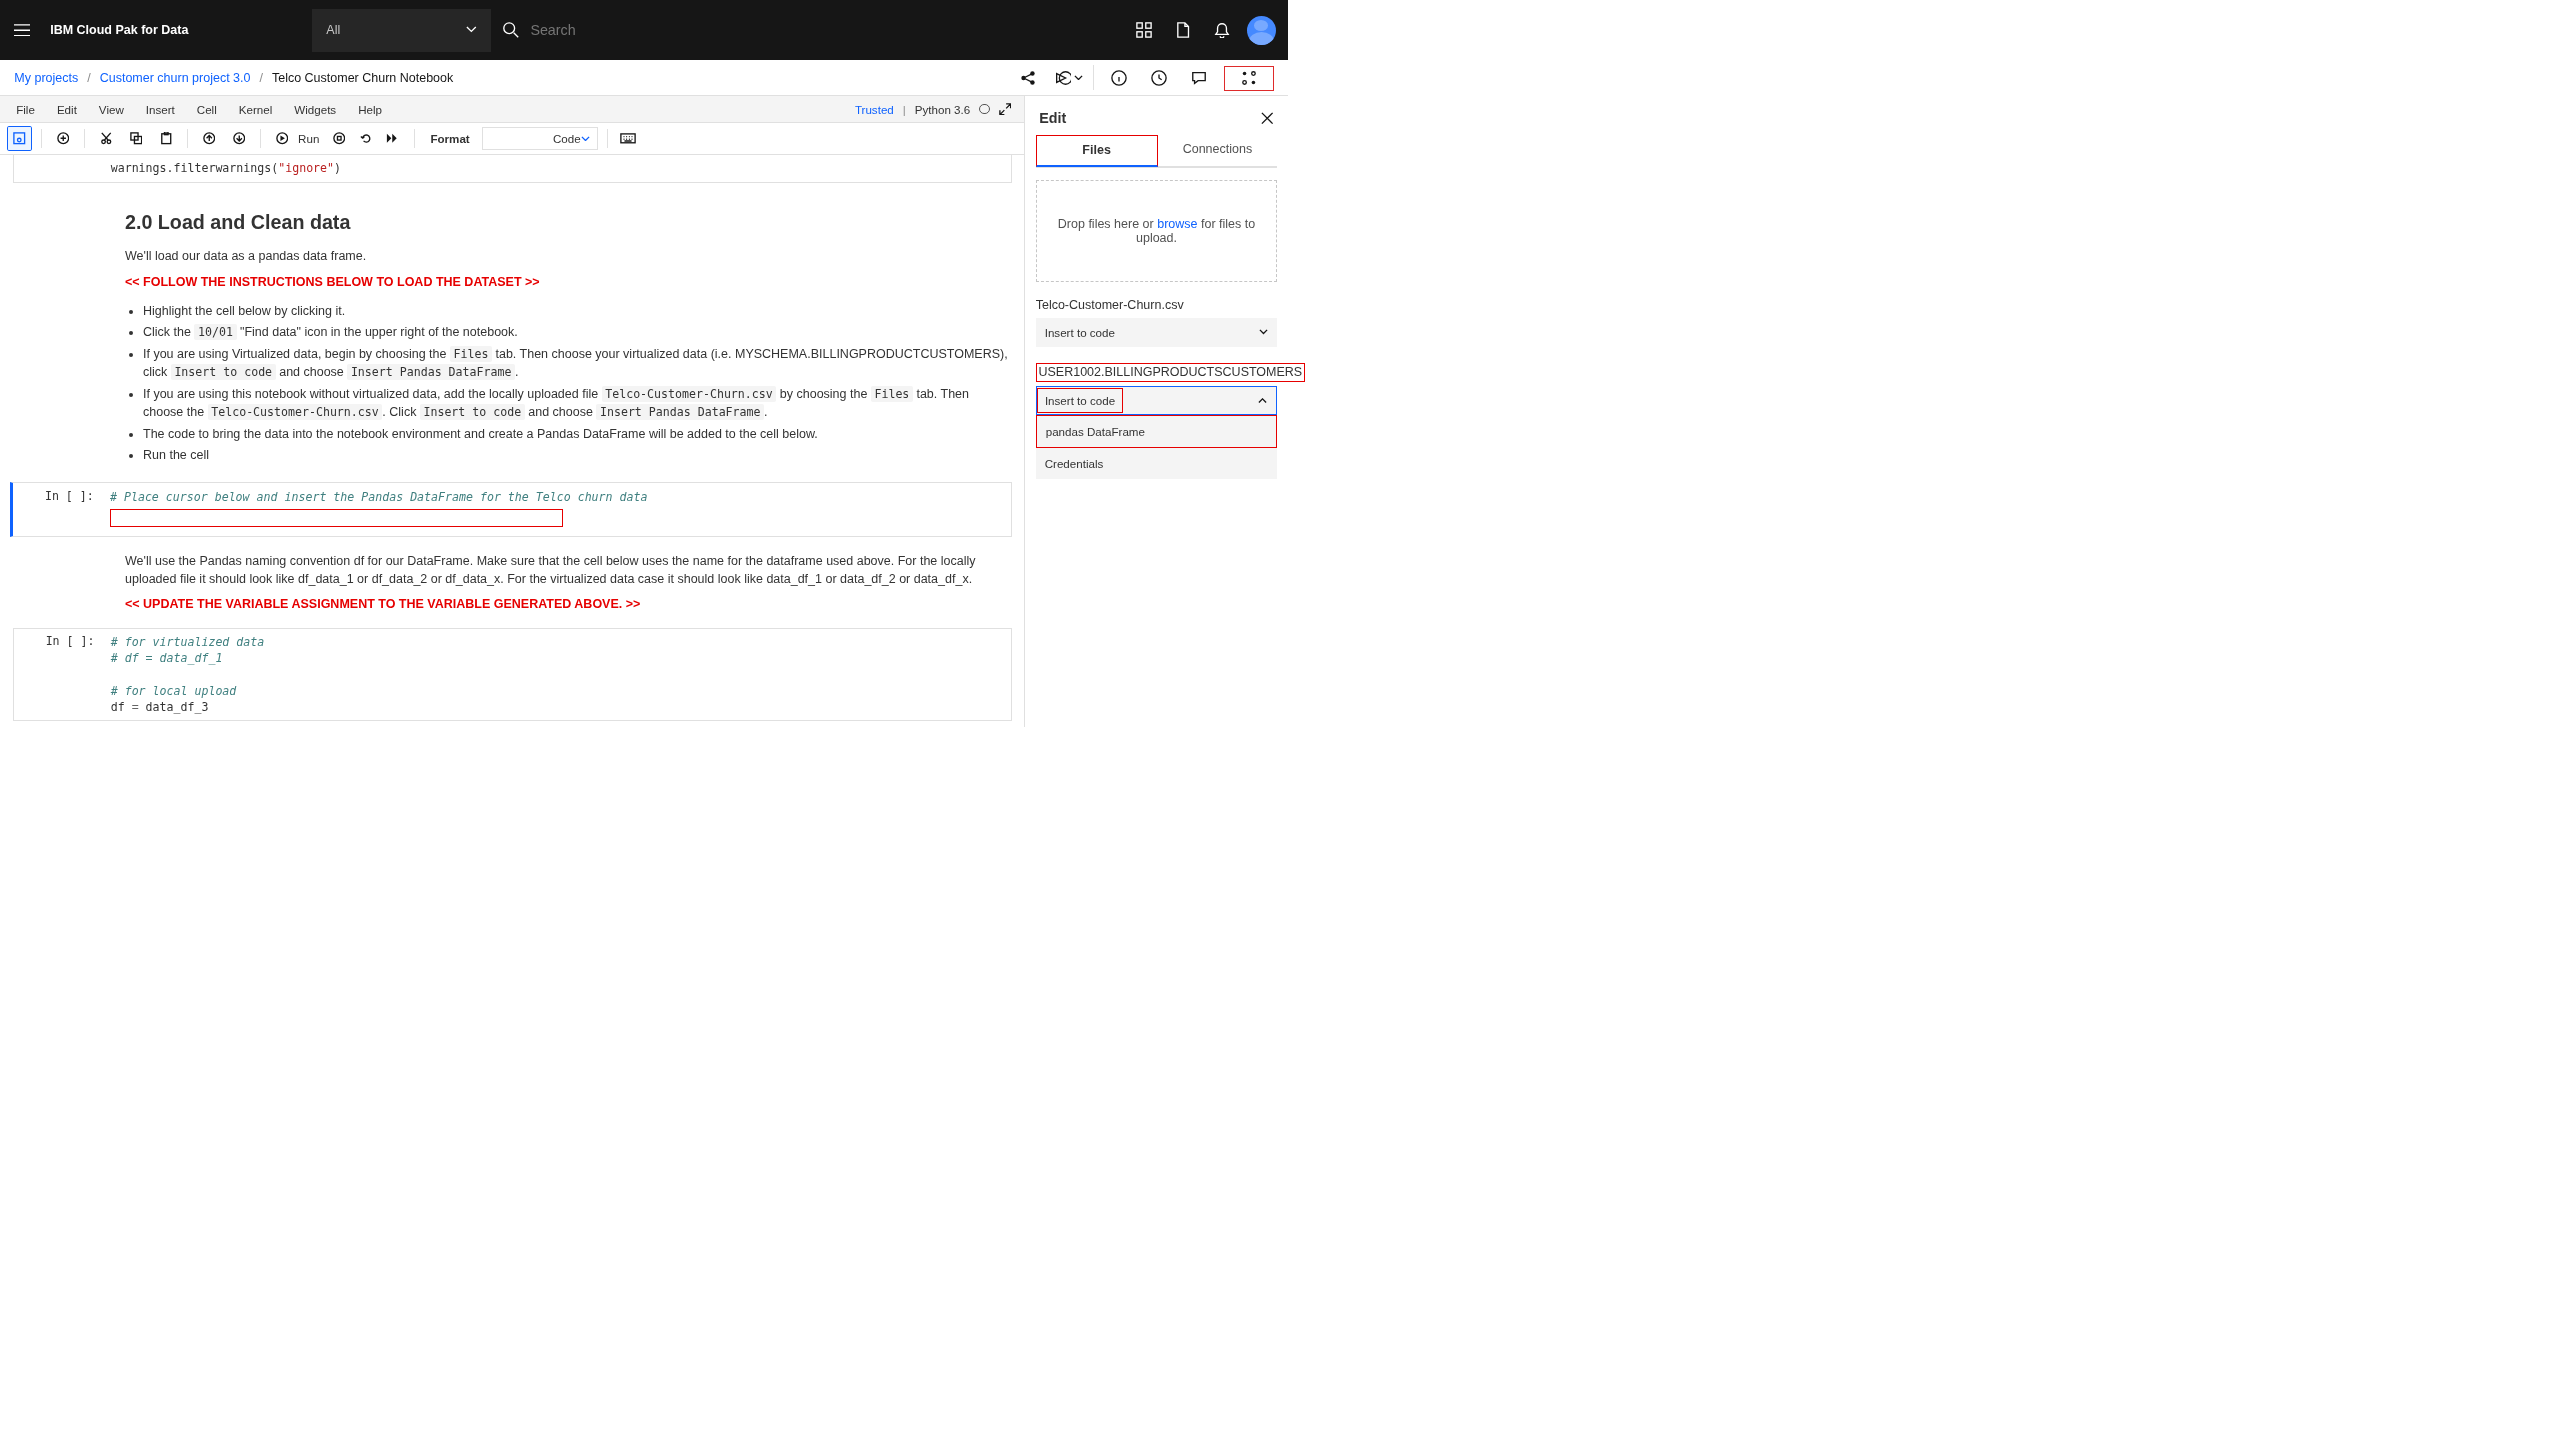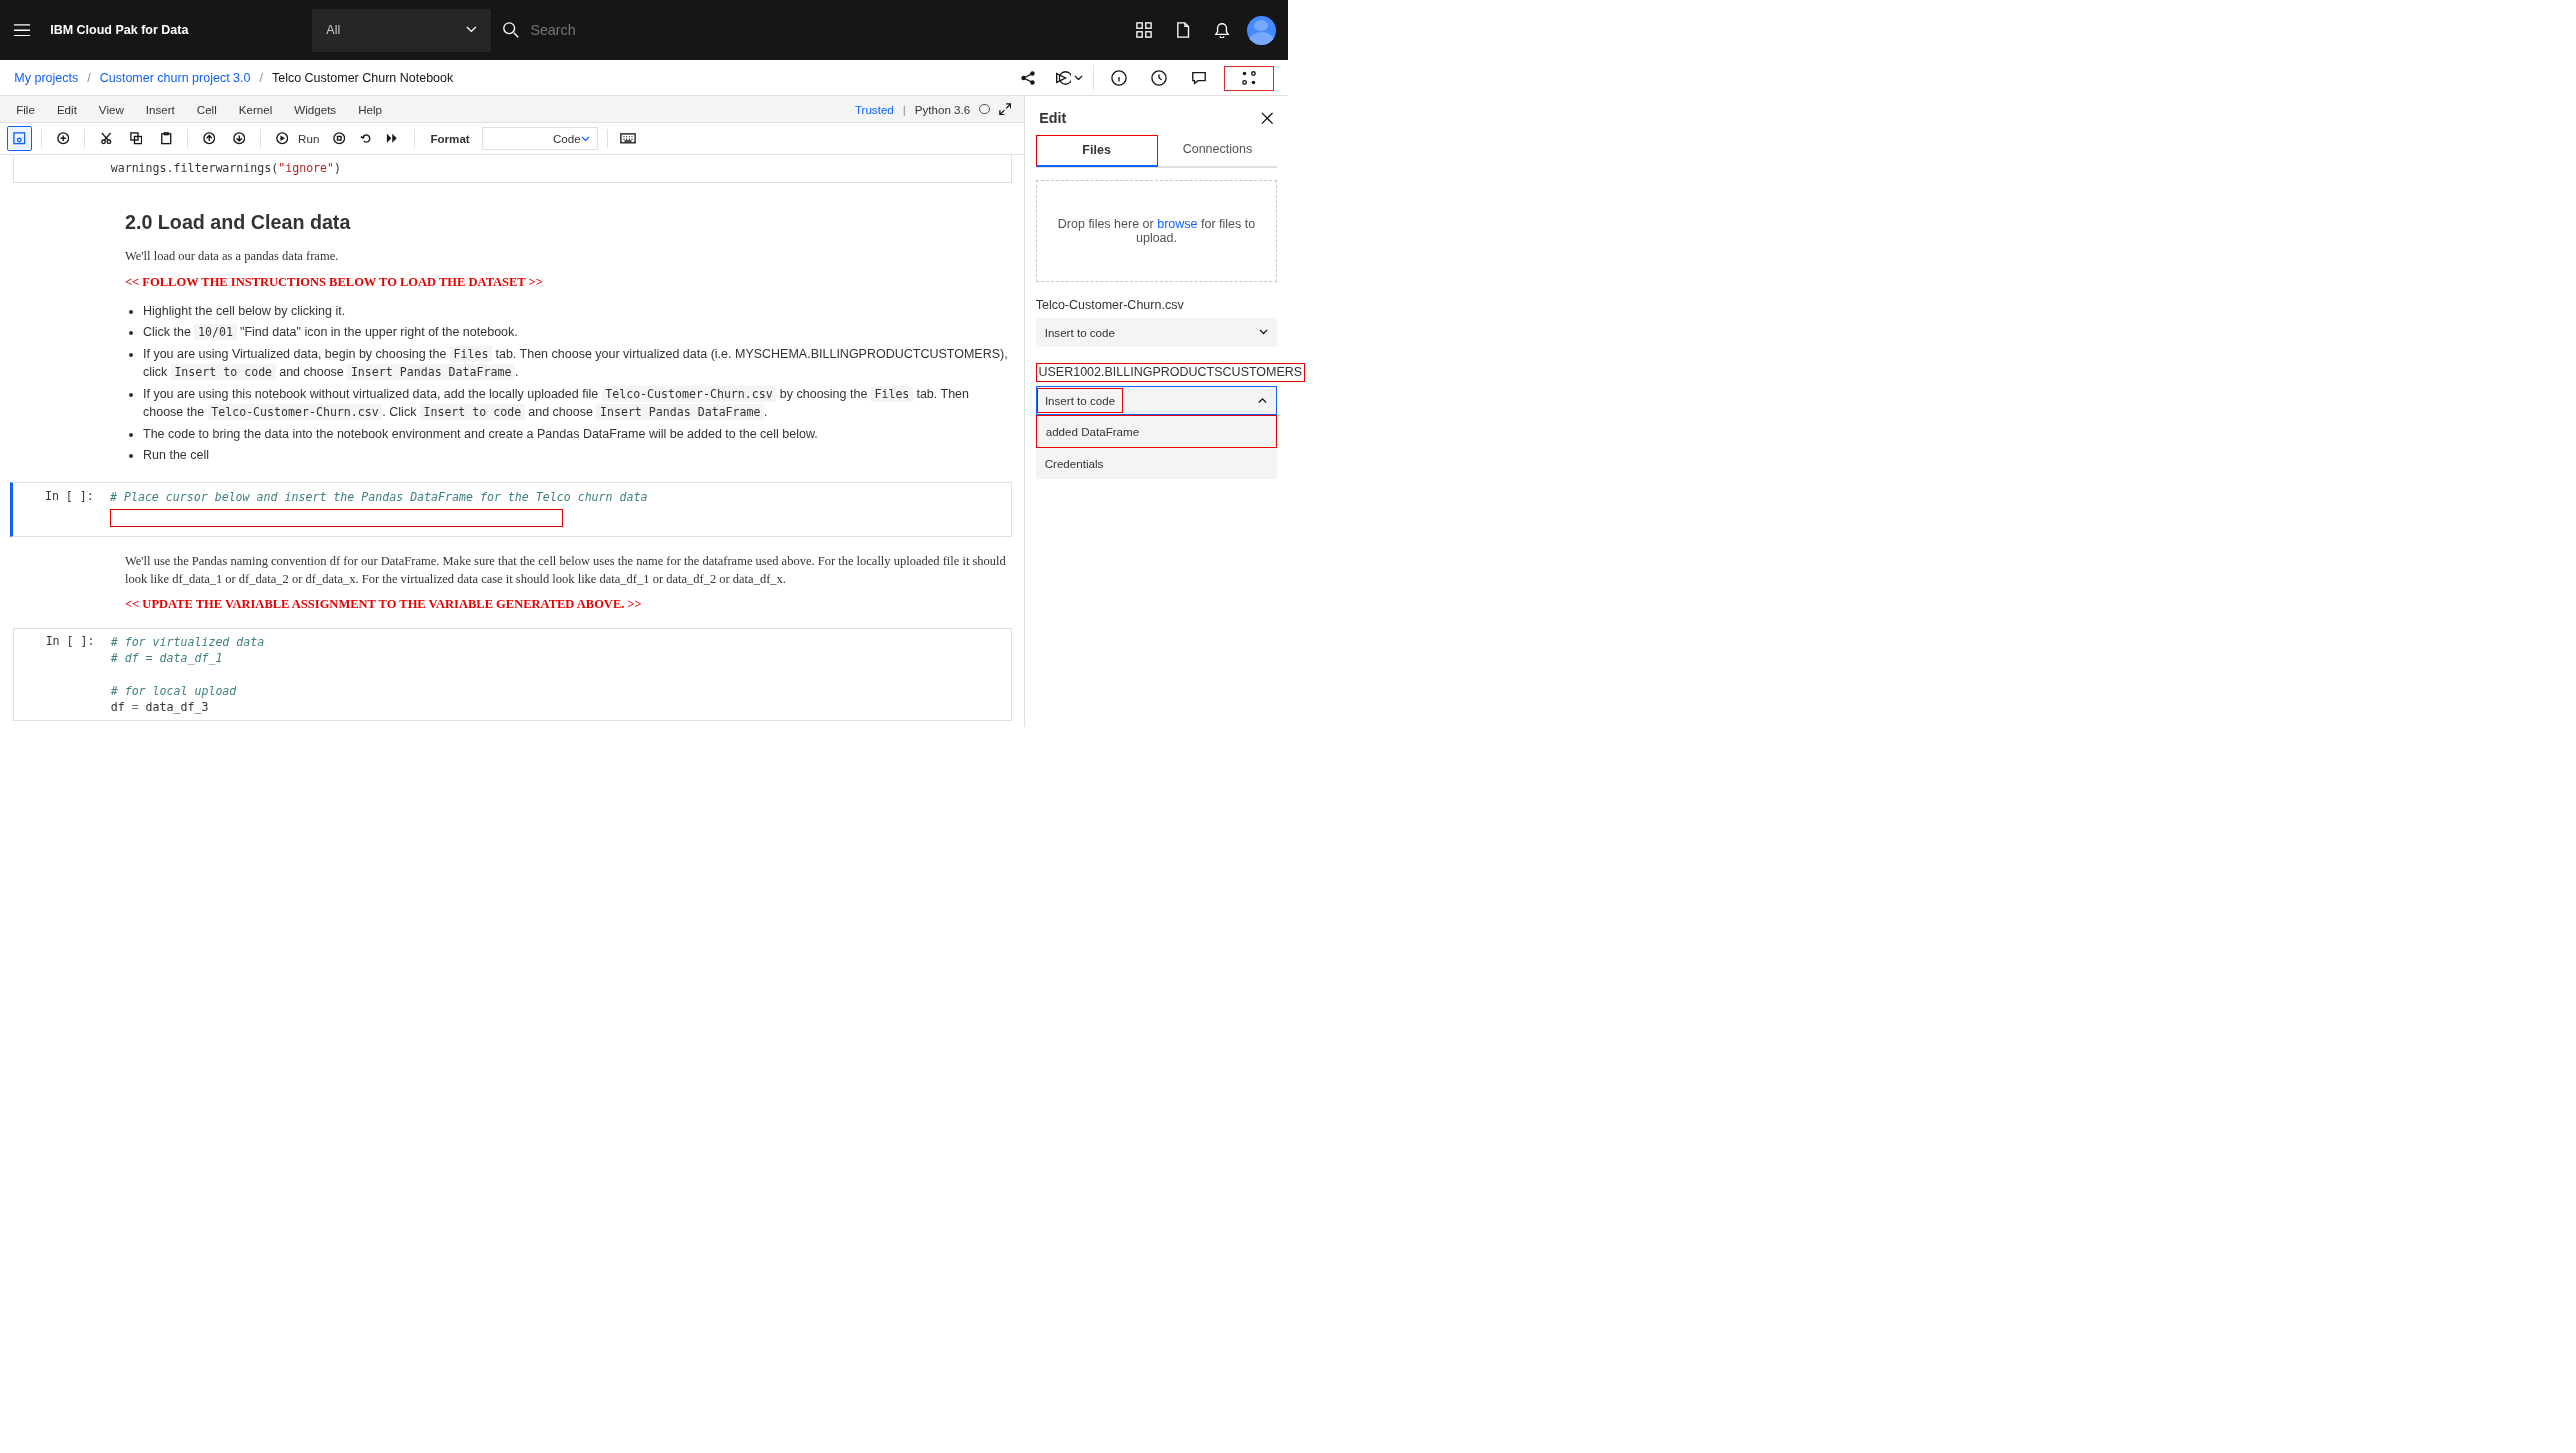--- a/index.html
+++ b/index.html
@@ -58,21 +58,21 @@
     .nb-body { flex: 1; overflow-y: auto; padding: 0 0 18px 0; }
     .code-cell-wrap { display: flex; border: 0.9px solid #e0e0e0; margin: 7.2px 12.5px; }
     .code-cell-wrap.active { border-left: 3.6px solid #0f62fe; margin-left: 9.8px; }
     .prompt { width: 90px; text-align: right; padding: 5.4px 9px 0 0; font-family: "Menlo", "Monaco", monospace; font-size: 11.6px; color: #333; flex-shrink: 0;}
     .code-content { flex: 1; font-family: "Menlo", "Monaco", monospace; font-size: 11.6px; padding: 5.4px 7.2px; white-space: pre; line-height: 1.4; }
     .code-content .comment { color: #408080; font-style: italic; }
     .code-content .string { color: #ba2121; }
     .code-content .op { color: #666; }
     .md-cell { padding: 3.6px 12.5px 3.6px 125px; line-height: 1.45; }
     .md-cell h2 { font-size: 19.7px; font-weight: 700; padding: 16px 0 7.2px 0; }
-    .md-cell p { padding: 3.6px 0; font-size: 12.5px; font-family: Liberation Serif, serif; }
+    .md-cell p { padding: 3.6px 0; font-size: 12.5px; }
     .md-cell .red-bold { color: #e60000; font-weight: 700; }
     .md-cell ul { padding-left: 18px; margin: 5.4px 0; }
     .md-cell li { padding: 1.8px 0; font-size: 12.5px; }
     .inline-code { font-family: "Menlo", "Monaco", monospace; background: #f4f4f4; padding: 0.9px 3.6px; border-radius: 1.8px; font-size: 11.6px; }
     .top-frag-cell { border: 0.9px solid #e0e0e0; margin: 0 12.5px 5.4px 12.5px; display: flex; border-top: none; }
     .top-frag-cell .prompt { visibility: hidden; }
     .red-box-empty { display: inline-block; width: 453px; height: 18px; border: 1.8px solid #e60000; margin-top: 3.6px; }
 
     
     .panel-header { display: flex; justify-content: space-between; align-items: center; padding: 3.6px 3.6px 9px 3.6px; }
@@ -395,21 +395,21 @@
         <div><span class="file-name redbox">USER1002.BILLINGPRODUCTSCUSTOMERS</span></div>
         <div class="insert-row redbox-outer" style="margin-top:3.6px;">
           <div class="inner-red">
               <span>Insert to code</span>
             </div>
           <svg style="margin-right:9px" width="9" height="5.4" viewBox="0 0 10 6">
               <path class="ic-dark" d="M1 5l4-4 4 4"></path>
             </svg>
         </div>
         <div class="dropdown-list">
-          <div class="dropdown-item redbox">added DataFrame</div>
+          <div class="dropdown-item redbox">pandas DataFrame</div>
           <div class="dropdown-item">Credentials</div>
         </div>
       </div>
     </div>
   </div>
 
 </div>
 
 
 </body></html>

